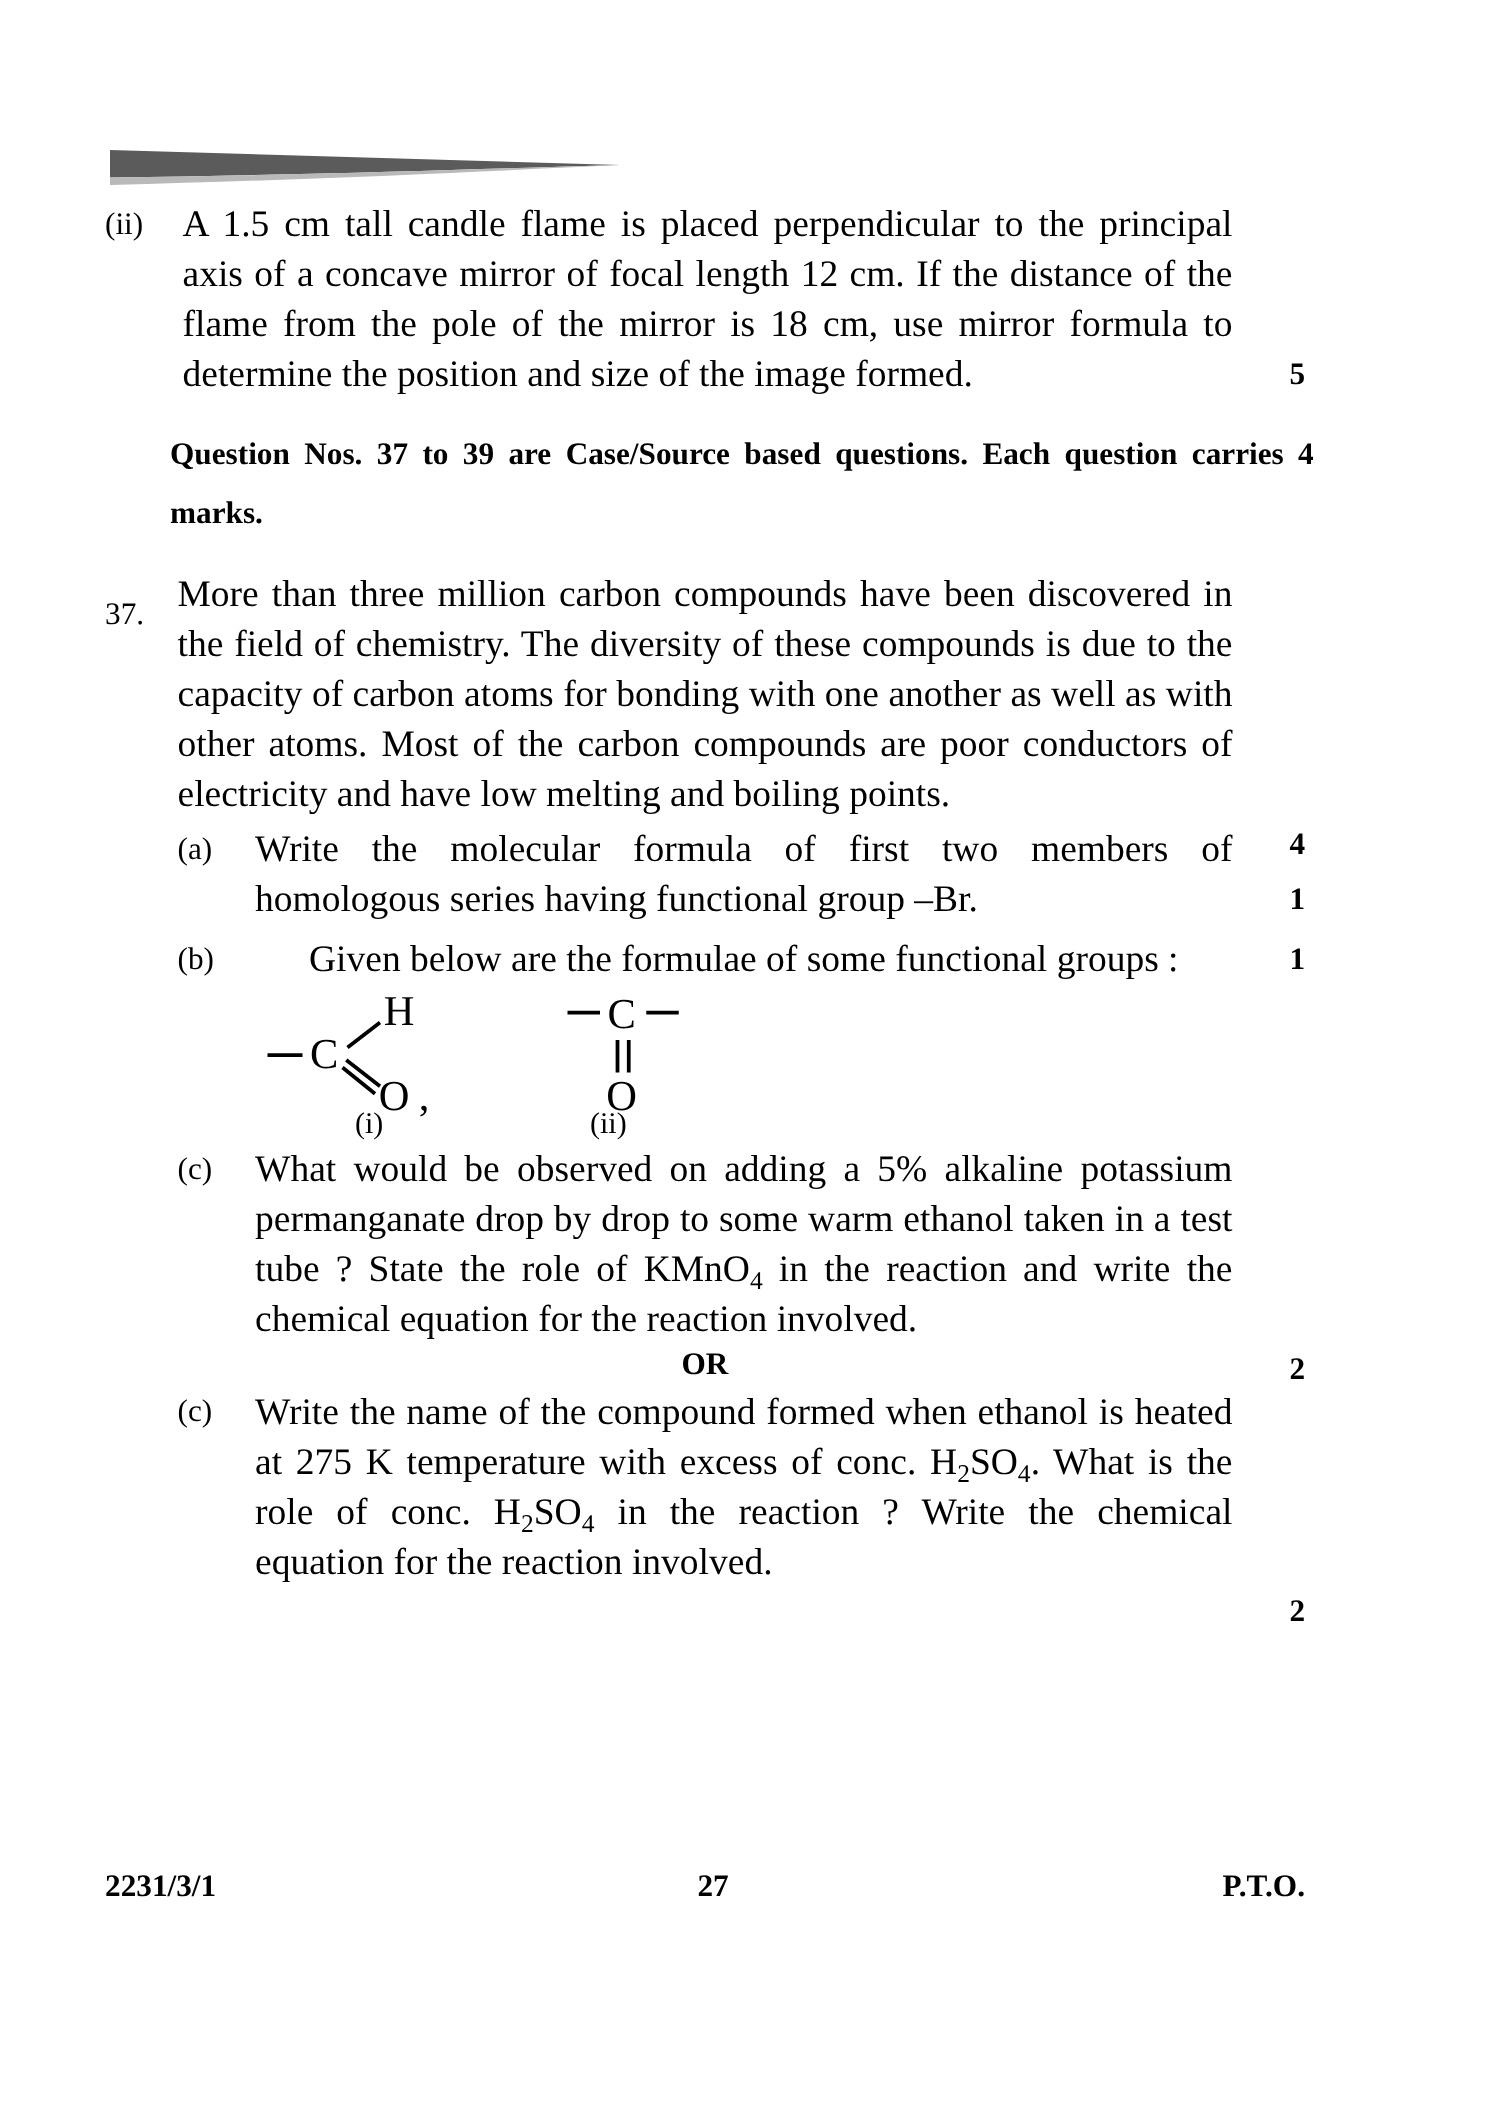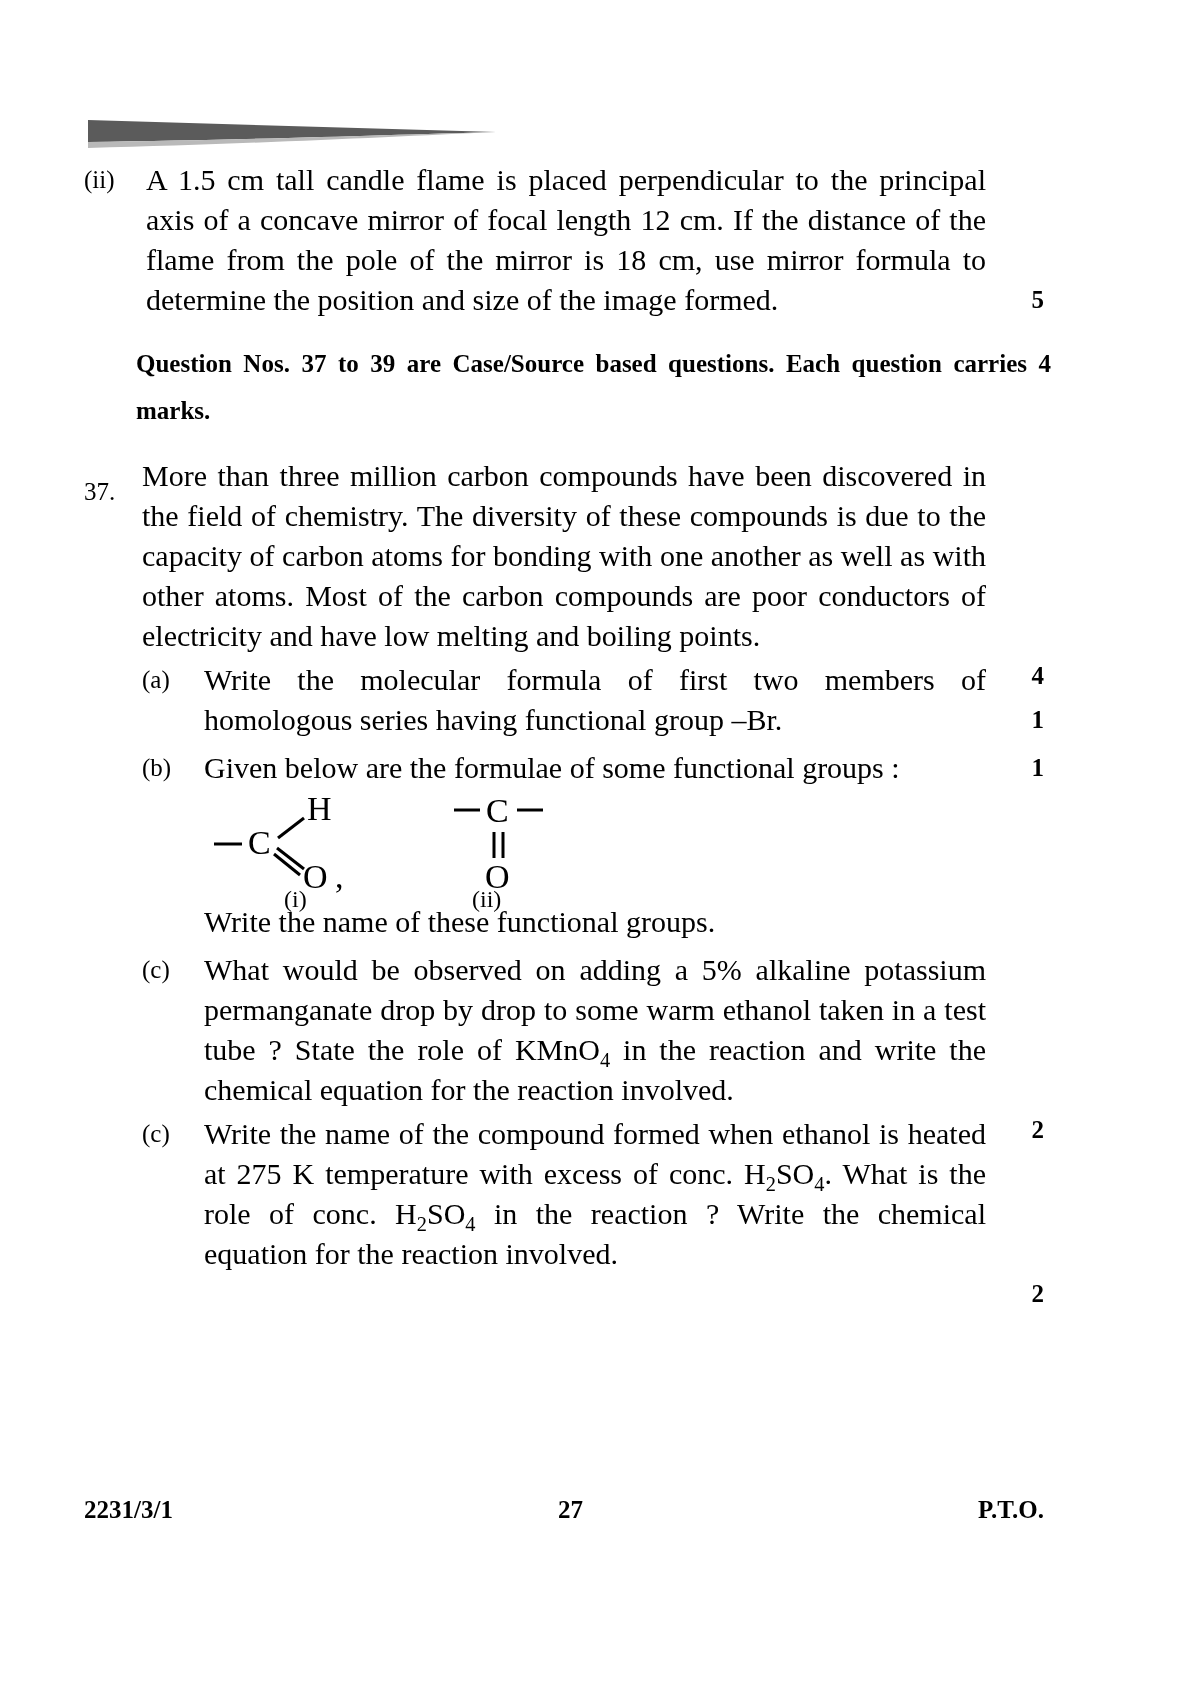--- a/index.html
+++ b/index.html
@@ -179,21 +179,21 @@
     </div>
 
     <div class="row indent-1" style="margin-top:4px;">
       <div class="sublabel">(a)</div>
       <div class="body-text" style="padding-right:58px;">Write the molecular formula of first two members of homologous series having functional group –Br.</div>
       <div class="marks" style="top:40px;">1</div>
     </div>
 
     <div class="row indent-1" style="margin-top:8px;">
       <div class="sublabel">(b)</div>
-      <div class="body-text nojust" style="padding-right:58px;">Given below are the formulae of some functional groups :</div>
+      <div class="body-text nojust" style="padding-right:58px;text-align:center;">Given below are the formulae of some functional groups :</div>
       <div class="marks" style="top:0px;">1</div>
     </div>
 
     <div class="struct-area">
       <svg width="480" height="120" viewBox="0 0 480 120" xmlns="http://www.w3.org/2000/svg">
 
         <line x1="10" y1="56" x2="38" y2="56" stroke="#000" stroke-width="3"></line>
 
         <text x="44" y="66" font-family="Liberation Serif, serif" font-size="34" fill="#000">C</text>
 
@@ -216,32 +216,30 @@
 
         <line x1="290" y1="44" x2="290" y2="70" stroke="#000" stroke-width="3"></line>
         <line x1="299" y1="44" x2="299" y2="70" stroke="#000" stroke-width="3"></line>
 
         <text x="281" y="100" font-family="Liberation Serif, serif" font-size="34" fill="#000">O</text>
       </svg>
       <span class="struct-caption" style="left:80px; top:98px;">(i)</span>
       <span class="struct-caption" style="left:268px; top:98px;">(ii)</span>
     </div>
 
-    <div class="row indent-2" style="margin-top:-6px;">
-      <div class="body-text nojust">Write the name of these functional groups.</div>
-    </div>
 
     <div class="row indent-1" style="margin-top:8px;">
       <div class="sublabel">(c)</div>
       <div class="body-text" style="padding-right:58px;">
         <span>What would be observed on adding a 5% alkaline potassium permanganate drop by drop to some warm ethanol taken in a test tube ? State the role of KMnO</span><sub>4</sub><span> in the reaction and write the chemical equation for the reaction involved.</span>
       </div>
       <div class="marks" style="top:160px;">2</div>
     </div>
 
+    <div class="or-head" style="margin-top:2px;">OR</div>
 
     <div class="row indent-1" style="margin-top:4px;">
       <div class="sublabel">(c)</div>
       <div class="body-text" style="padding-right:58px;">
         <span>Write the name of the compound formed when ethanol is heated at 275 K temperature with excess of conc. H</span><sub>2</sub><span>SO</span><sub>4</sub><span>. What is the role of conc. H</span><sub>2</sub><span>SO</span><sub>4</sub><span> in the reaction ? Write the chemical equation for the reaction involved.</span>
       </div>
       <div class="marks" style="top:160px;">2</div>
     </div>
 
   </div>

